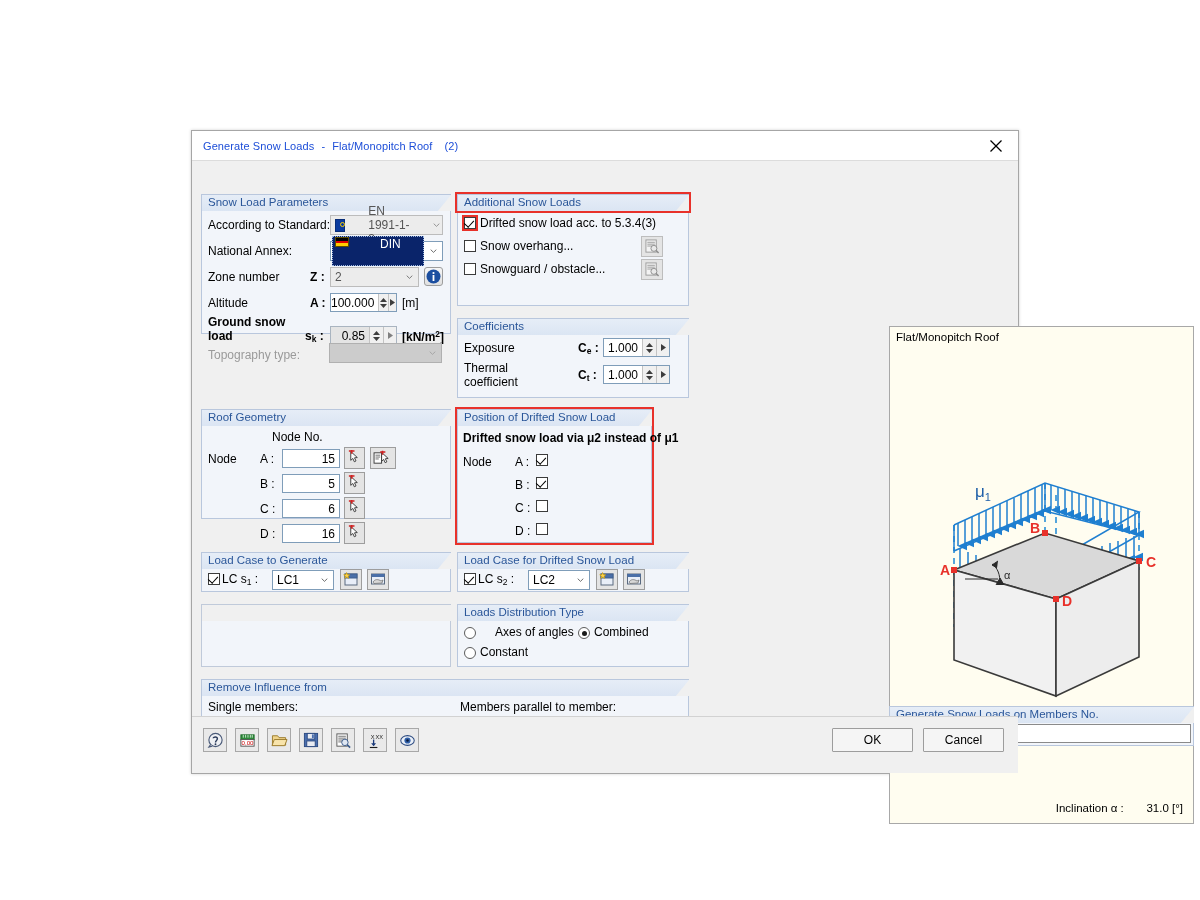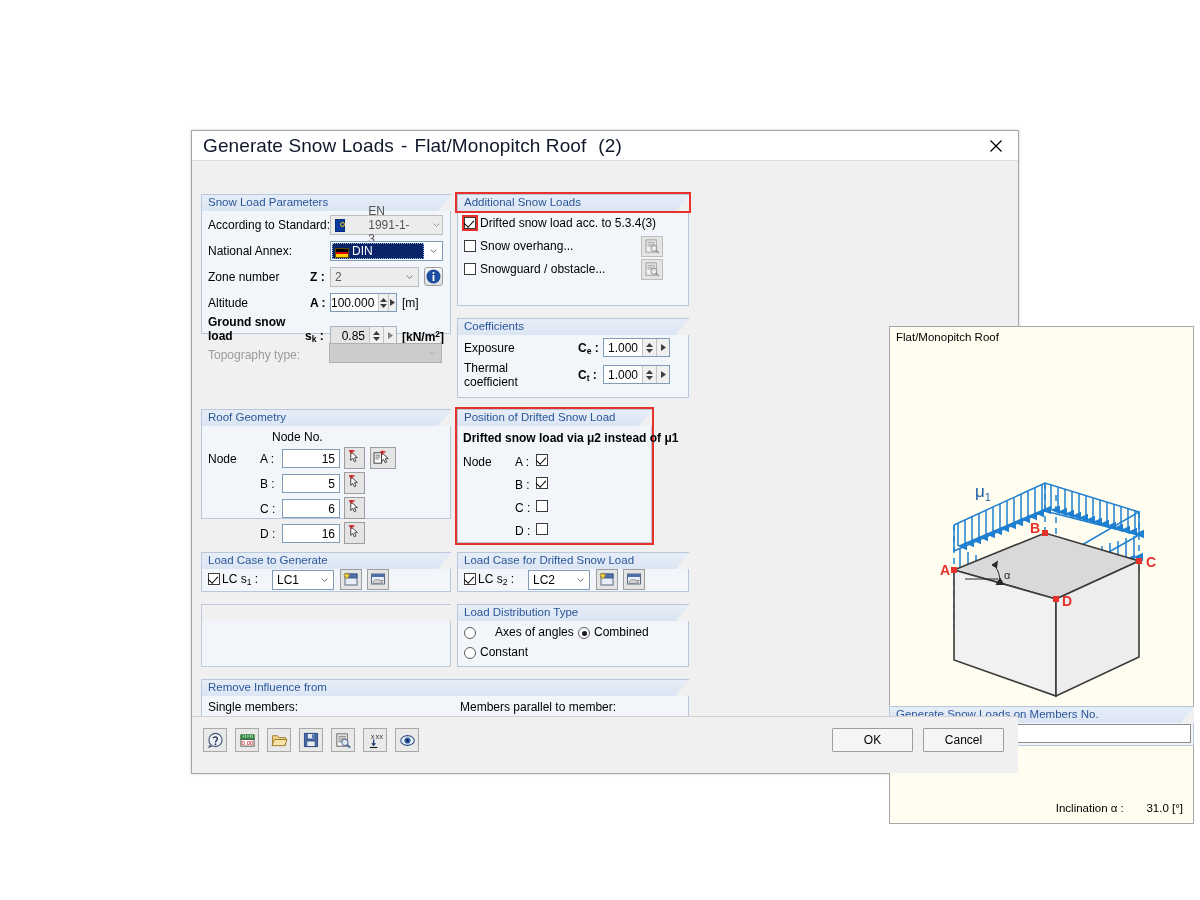--- a/index.html
+++ b/index.html
@@ -15,21 +15,21 @@
     position:absolute;left:191px;top:130px;width:828px;height:644px;
     background:#f0f0f0;
     border:1px solid #a6a6a6;
     box-shadow:0 0 3px rgba(0,0,0,.18);
     box-sizing:border-box;
   }
   .titlebar{
     height:30px;background:#ffffff;border-bottom:1px solid #dcdcdc;
     display:flex;align-items:center;padding:0 0 0 11px;box-sizing:border-box;
   }
-  .title-text{font-size:19px;color:#0f172a;letter-spacing:.1px;white-space:nowrap;}
+  .title-text{font-size:11px;color:#1d4ed8;letter-spacing:.1px;white-space:nowrap;}
   .title-sub{margin-left:7px;}
   .title-num{margin-left:12px;}
   .close-btn{
     margin-left:auto;width:44px;height:29px;display:flex;align-items:center;justify-content:center;
     cursor:pointer;
   }
   .close-btn svg{display:block;}
 
   .body{position:relative;width:100%;height:613px;}
 
@@ -76,22 +76,22 @@
     padding-left:4px;
   }
   .combo .arrow{
     margin-left:auto;width:17px;height:100%;display:flex;align-items:center;justify-content:center;
   }
   .combo.flat{background:#ececec;border:1px solid #bcbcbc;color:#555;}
   .combo.grey{background:#cccccc;border:1px solid #b0b0b0;}
   .chev{width:7px;height:4px;}
 
   .selrow{
-    background:#0a246a;color:#fff;flex:1;height:16px;display:flex;align-items:flex-end;
-    padding-left:2px;margin:1px;border:1px dotted #9bb7e0;box-sizing:border-box;
+    background:#0a246a;color:#fff;flex:1;height:30px;display:flex;align-items:flex-start;
+    padding-left:2px;margin:1px;border:1px dotted #9bb7e0;box-sizing:border-box;gap:28px;
   }
 
   .spin{
     position:absolute;height:19px;background:#fff;border:1px solid #7f9db9;
     box-sizing:border-box;display:flex;align-items:center;font-size:12px;
   }
   .spin.dis{background:#e4e4e4;border-color:#a9b4c0;}
   .spin .val{flex:1;text-align:right;padding-right:4px;}
   .spin .updown{
     width:13px;height:17px;background:#f0f0f0;border-left:1px solid #c3c3c3;
@@ -504,21 +504,21 @@
         </div>
       </div>
     </div>
 
     <div class="gb plain" style="left:9px;top:443px;width:250px;height:63px;">
       <div class="gb-head" style="background:#f0f0f0;border-color:#c0cada;"></div>
       <div class="gb-body"></div>
     </div>
 
     <div class="gb" style="left:265px;top:443px;width:232px;height:63px;">
-      <div class="gb-head">Load Distribution Type</div>
+      <div class="gb-head">Loads Distribution Type</div>
       <div class="gb-body">
         <div class="radio" style="left:6px;top:6px;"></div>
         <div class="lbl" style="left:22px;top:4px;margin-left:15px;">Axes of angles</div>
 
         <div class="radio on" style="left:120px;top:6px;"></div>
         <div class="lbl" style="left:136px;top:4px;">Combined</div>
 
         <div class="radio" style="left:6px;top:26px;"></div>
         <div class="lbl" style="left:22px;top:24px;">Constant</div>
       </div>

